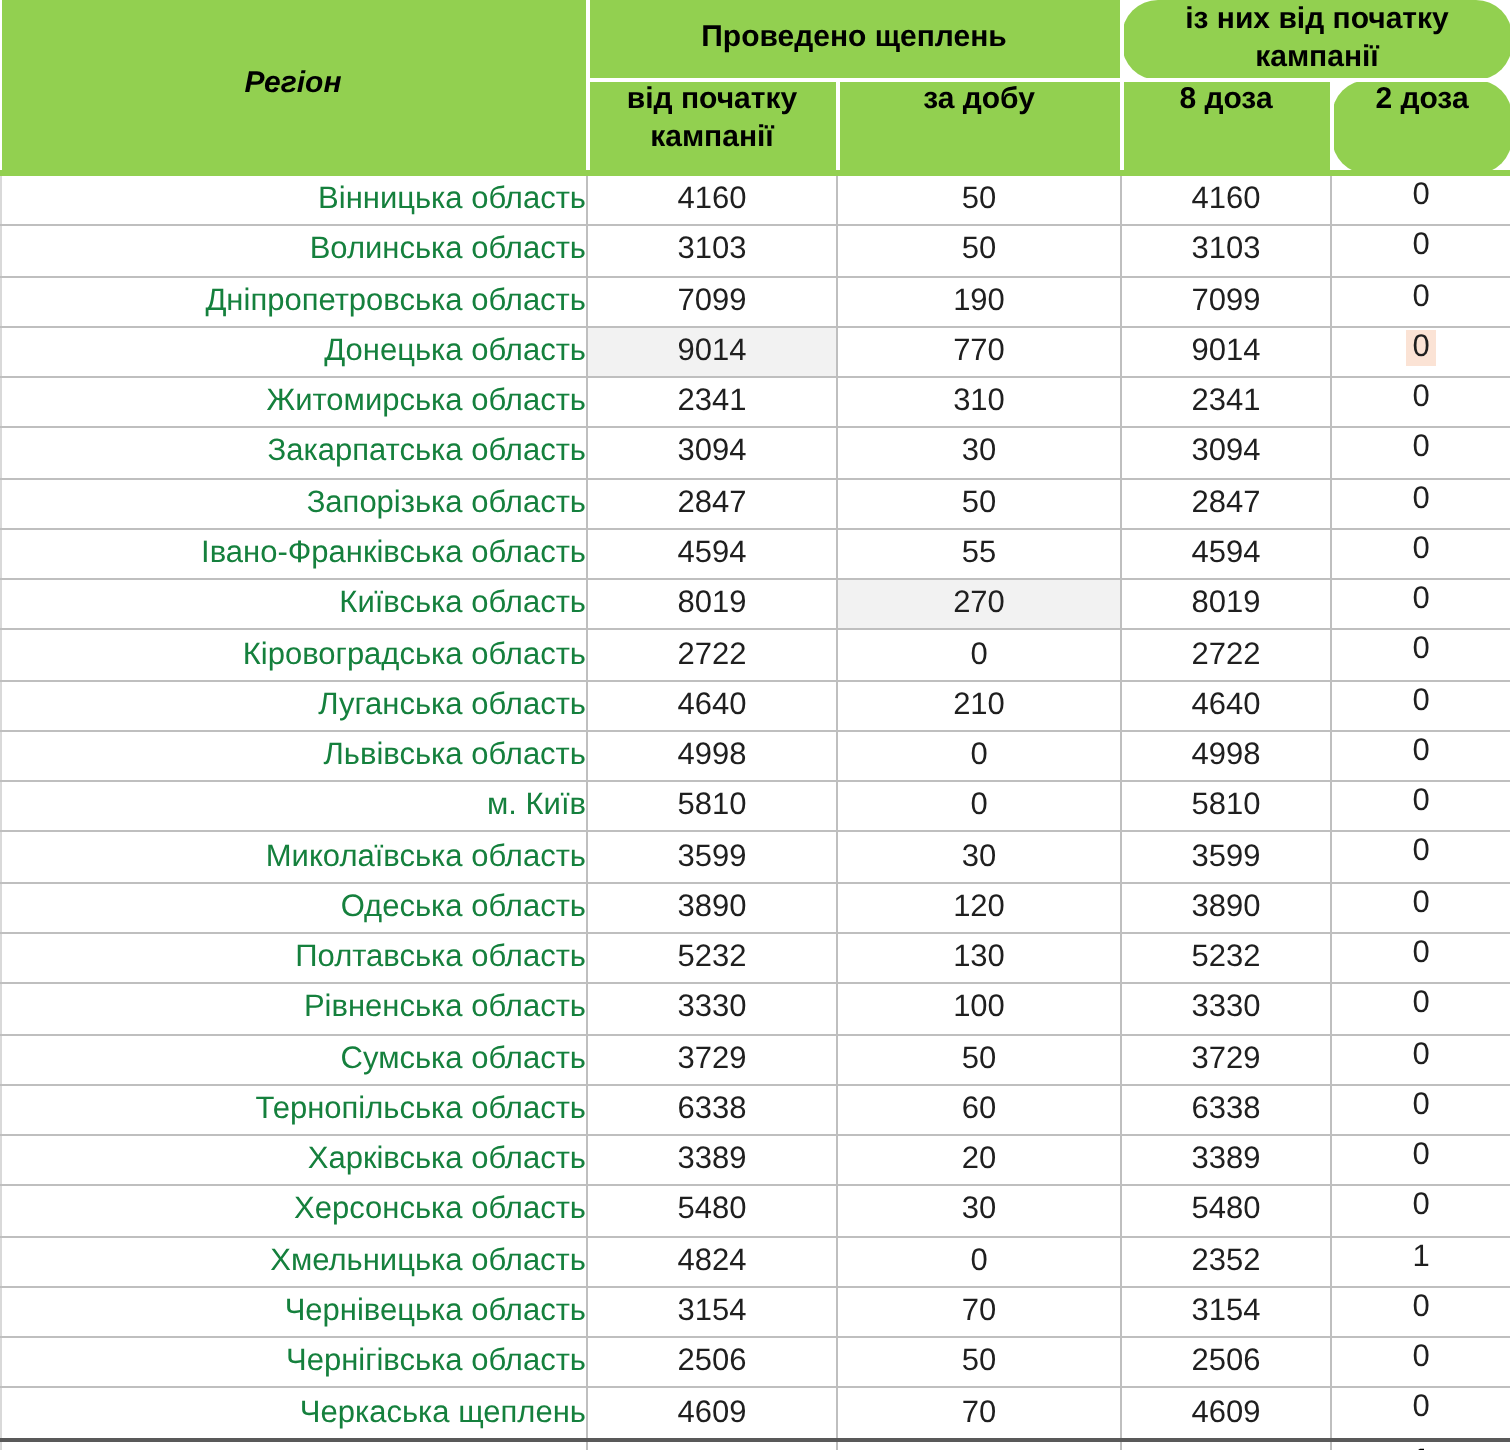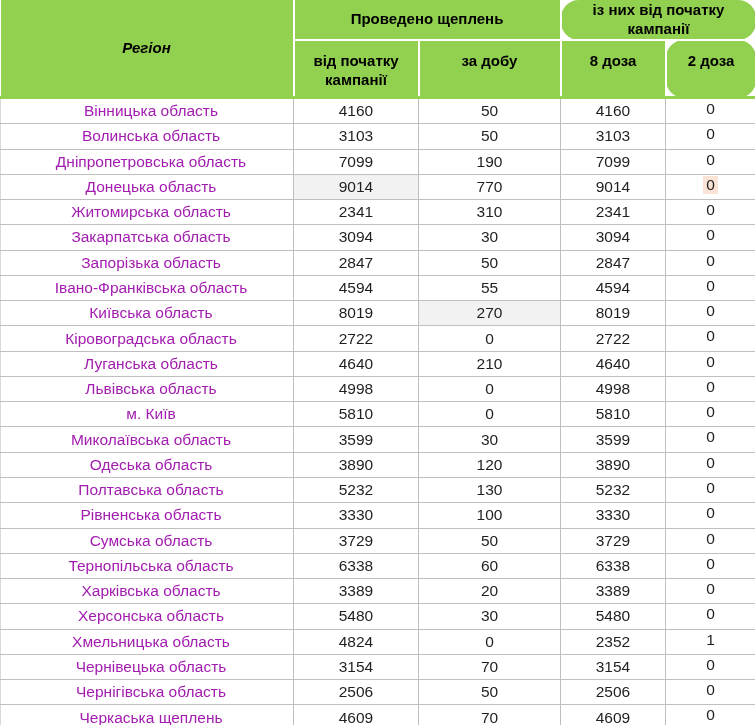--- a/index.html
+++ b/index.html
@@ -7,34 +7,34 @@
     width: 755px; height: 725px; overflow: hidden; background: #fff;
     font-family: "Liberation Sans", "DejaVu Sans", sans-serif;
   }
   table { width: 755px; border-collapse: collapse; table-layout: fixed; }
   
   thead th {
     background: #92D050; color: #000; font-weight: bold; font-size: 15px;
     line-height: 1.25; border: 2px solid #ffffff; padding: 0 4px;
   }
   thead tr.h1 th { height: 39px; vertical-align: middle; }
-  thead tr.h2 th { height: 44px; vertical-align: top; padding-top: 11px; }
+  thead tr.h2 th { height: 44px; vertical-align: top; padding-top: 0; }
   thead th.h-region { vertical-align: middle; border-left: none; border-top: none; font-style: italic; }
   thead tr.h1 th { border-top: none; }
   thead th.edge-right { border-right: none; border-radius: 18px; }
   thead tr.h2 th, thead th.h-region { border-bottom: 3px solid #92D050; }
   
   tbody td {
     height: 23.28px; font-size: 15.5px; color: #1f1f1f;
     border-right: 1px solid #BFBFBF; border-bottom: 1px solid #BFBFBF;
     text-align: center; vertical-align: middle; padding: 0;
     white-space: nowrap; overflow: hidden;
   }
   tbody td.col-region, tfoot td.col-region {
-    text-align: center; padding-left: 8px; color: #a21caf;
+    text-align: right; padding-left: 8px; color: #15803d;
     border-left: 1px solid #D9D9D9;
   }
   tbody td.col-dose2, tfoot td.col-dose2 {
     vertical-align: top; padding-top: 1px; border-right: 1px solid #D9D9D9;
   }
   td.cell-gray { background: #F2F2F2; }
   .match-highlight { background: #FBE3D5; padding: 0 3px; display: inline-block; }
   
   tfoot td {
     height: 23px; font-size: 15.5px; font-weight: bold; color: #000;

